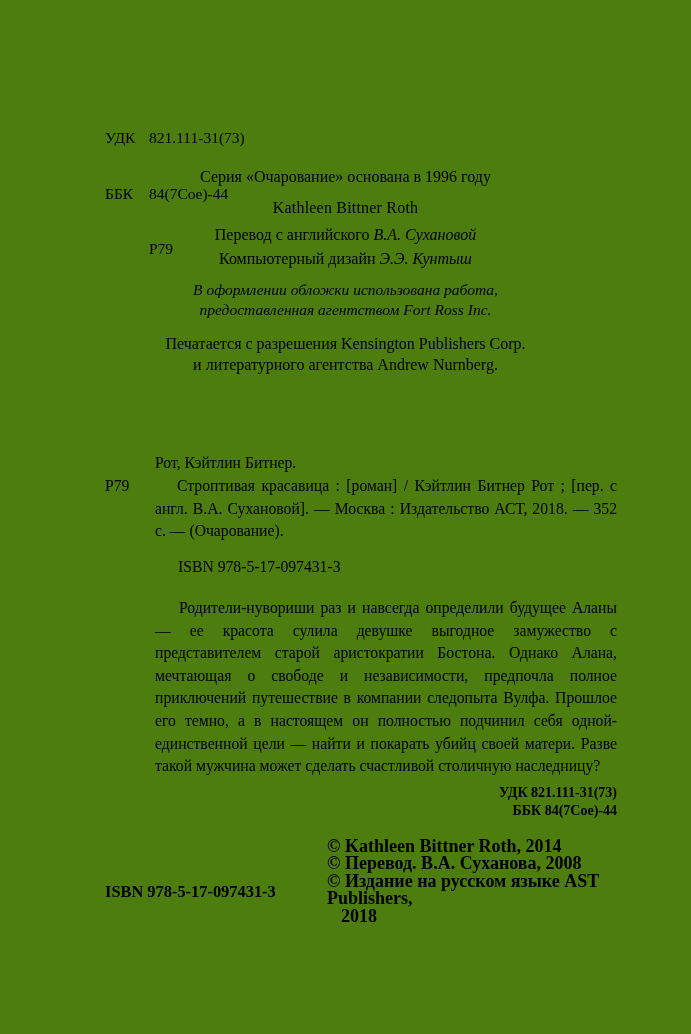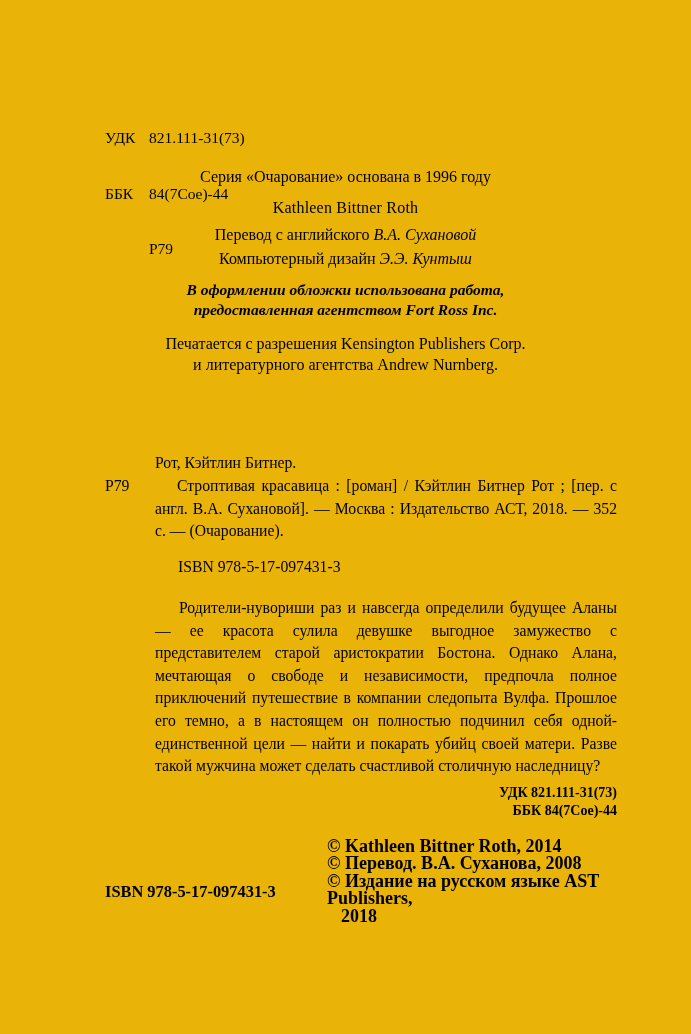--- a/index.html
+++ b/index.html
@@ -11,21 +11,21 @@
     width: 691px;
     height: 1034px;
     position: relative;
     font-family: "Liberation Serif", "DejaVu Serif", serif;
     color: #000000;
     -webkit-font-smoothing: antialiased;
   }
   .page {
     position: absolute;
     inset: 0;
-    background: #eab308;
+    background: #4d7c0f;
   }
 
   
   .codes {
     position: absolute;
     left: 105px;
     top: 92px;
     font-size: 15.5px;
     line-height: 18.5px;
     white-space: pre;
@@ -52,21 +52,21 @@
   .centered-block .ln { display: block; }
   .series-line { margin-bottom: 13px; }
   .author-line { margin-bottom: 9px; letter-spacing: .2px; }
   .title-line  { margin-bottom: 17px; letter-spacing: 1.1px; }
   .credit-line { margin-bottom: 6px; }
   .credit-line.second { margin-bottom: 12px; }
   .credit-line i { }
 
   .cover-note {
     display: block;
-    font-weight: bold;
+    font-weight: normal;
     font-style: italic;
     font-size: 15.5px;
     line-height: 20px;
     margin-bottom: 13px;
   }
   .cover-note .nl { display: block; }
 
   .permission {
     display: block;
     font-size: 16px;

